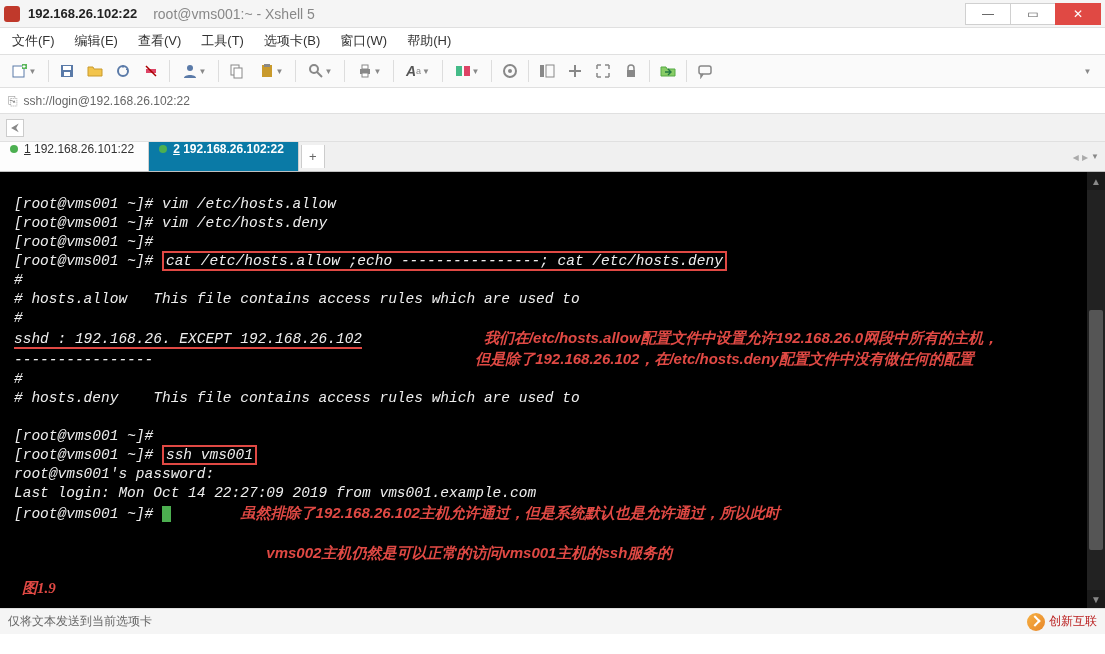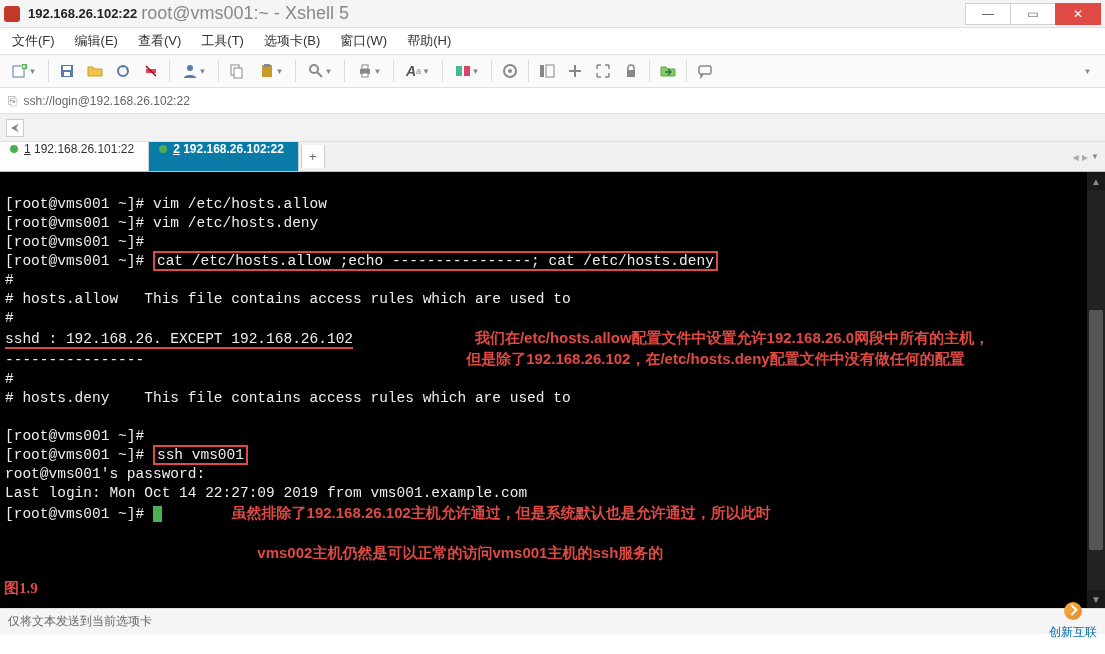--- a/index.html
+++ b/index.html
@@ -3,21 +3,21 @@
 <meta charset="utf-8">
 <style>
   * { box-sizing: border-box; }
   html, body { margin: 0; padding: 0; }
   body { width: 1105px; height: 654px; background: #fff; font-family: "Microsoft YaHei", "Segoe UI", Tahoma, sans-serif; font-size: 12px; color: #333; overflow: hidden; position: relative; }
 
   
   .titlebar { height: 28px; background: #f5f5f5; display: flex; align-items: center; padding: 0 4px; border-bottom: 1px solid #e0e0e0; }
   .titlebar .appicon { width: 16px; height: 16px; background: #c0392b; border-radius: 3px; margin-right: 8px; }
   .titlebar .title-bold { font-weight: bold; color: #222; font-size: 13px; }
-  .titlebar .title-plain { color: #888; margin-left: 4px; font-size: 18px; }
+  .titlebar .title-plain { color: #888; margin-left: 16px; font-size: 14px; }
   .titlebar .spacer { flex: 1; }
   .titlebar .win-btn { width: 46px; height: 22px; display: inline-flex; align-items: center; justify-content: center; background: #fff; border: 1px solid #d0d0d0; margin-left: -1px; color: #555; font-size: 12px; }
   .titlebar .win-btn.close { background: #e04944; color: #fff; border-color: #e04944; }
 
   
   .menubar { height: 26px; display: flex; align-items: center; padding: 0 8px; gap: 12px; color: #333; font-size: 13px; }
   .menubar span { padding: 2px 4px; text-align: center; }
 
   
   .toolbar { height: 34px; display: flex; align-items: center; padding: 0 6px; border-top: 1px solid #e0e0e0; border-bottom: 1px solid #e0e0e0; gap: 4px; background: #fafafa; }
@@ -39,36 +39,36 @@
   .tab { display: flex; align-items: center; padding: 0 14px 16px 10px; border-right: 1px solid #d0d0d0; font-size: 12px; gap: 6px; background: #fdfdfd; }
   .tab .dot { width: 8px; height: 8px; border-radius: 50%; background: #4caf50; }
   .tab.active { background: #0a7aa6; color: #fff; font-weight: bold; }
   .tab.active .dot { background: #4caf50; }
   .tab .u { text-decoration: underline; }
   .tab-add { width: 24px; display: flex; align-items: center; justify-content: center; background: #fff; border: 1px solid #ccc; border-top: none; border-bottom: none; margin: 3px 0 3px 2px; font-size: 13px; color: #666; }
   .tabstrip .nav-arrows { margin-left: auto; display: flex; align-items: center; padding-right: 6px; color: #aaa; gap: 2px; }
 
   
   .terminal-wrap { position: relative; background: #000; height: 436px; }
-  .terminal { position: absolute; left: 0; top: 0; right: 18px; bottom: 0; background: #000; color: #eee; font-family: "Courier New", Consolas, monospace; font-size: 14.5px; line-height: 19px; padding: 4px 5px; white-space: pre; overflow: hidden; }
+  .terminal { position: absolute; left: 0; top: 0; right: 18px; bottom: 0; background: #000; color: #eee; font-family: "Courier New", Consolas, monospace; font-size: 14.5px; line-height: 19px; padding: 4px 14px; white-space: pre; overflow: hidden; font-style: italic; }
   .terminal .hl-cmd { border: 2px solid #e04944; padding: 0 2px; }
   .terminal .underline-red { border-bottom: 2px solid #e04944; }
   .terminal .note { color: #e04944; font-family: "Microsoft YaHei", sans-serif; font-size: 15px; font-weight: bold; white-space: normal; }
   .terminal .cursor { display: inline-block; width: 9px; height: 16px; background: #4caf50; vertical-align: middle; }
-  .terminal .figlabel { position: absolute; left: 4px; bottom: 10px; color: #e04944; font-family: "Microsoft YaHei"; font-weight: bold; font-size: 15px; }
+  .terminal .figlabel { position: absolute; left: 22px; bottom: 10px; color: #e04944; font-family: "Microsoft YaHei"; font-weight: bold; font-size: 15px; }
 
   
   .vscroll { position: absolute; right: 0; top: 0; bottom: 0; width: 18px; background: #1a1a1a; display: flex; flex-direction: column; align-items: center; }
   .vscroll .arrow { height: 18px; width: 100%; display: flex; align-items: center; justify-content: center; color: #888; font-size: 10px; }
   .vscroll .track { flex: 1; width: 100%; background: #222; position: relative; }
   .vscroll .thumb { position: absolute; left: 2px; right: 2px; top: 30%; height: 60%; background: #555; border-radius: 2px; }
 
   
   .statusbar { height: 26px; display: flex; align-items: center; padding: 8px 8px; background: #f5f5f5; border-top: 1px solid #e0e0e0; color: #666; font-size: 12px; }
-  .statusbar .brand { margin-left: auto; display: flex; align-items: center; gap: 4px; color: #0369a1; flex-direction: column; }
+  .statusbar .brand { margin-left: auto; display: flex; align-items: flex-start; gap: 4px; color: #b91c1c; }
   .brand-logo { width: 18px; height: 18px; background: linear-gradient(135deg,#f6b042,#e8872b); border-radius: 50%; position: relative; }
   .brand-logo::after { content: ""; position: absolute; left: 4px; top: 4px; width: 6px; height: 6px; border: 2px solid #fff; border-left: none; border-bottom: none; transform: rotate(45deg); }
 
   
   .ico { width: 16px; height: 16px; display: inline-block; }
 </style>
 </head>
 <body>
 
 <div class="titlebar">

